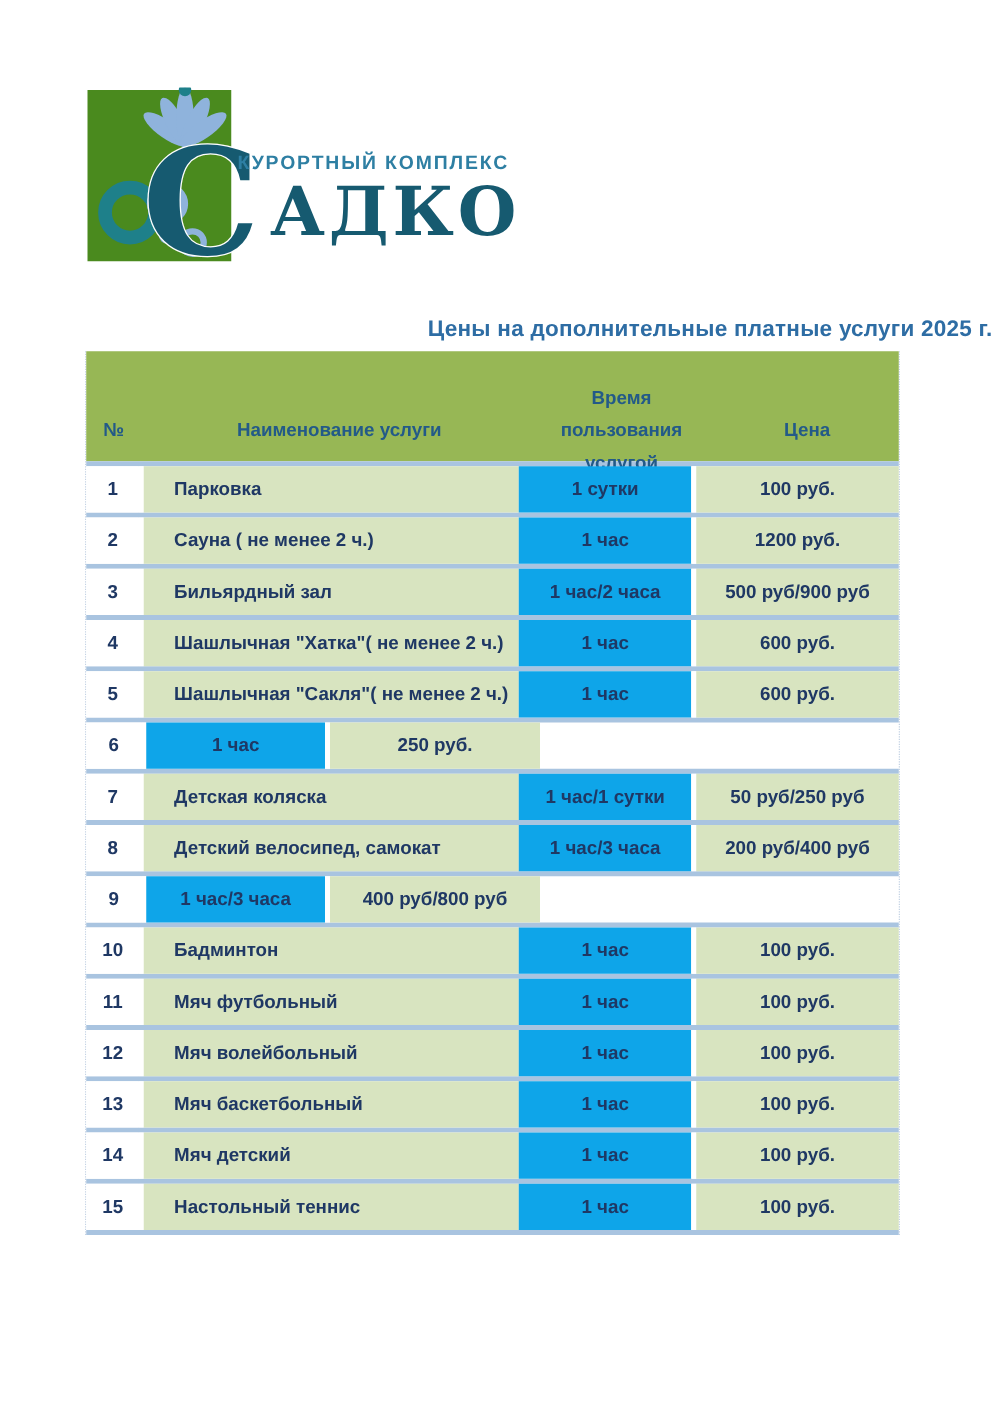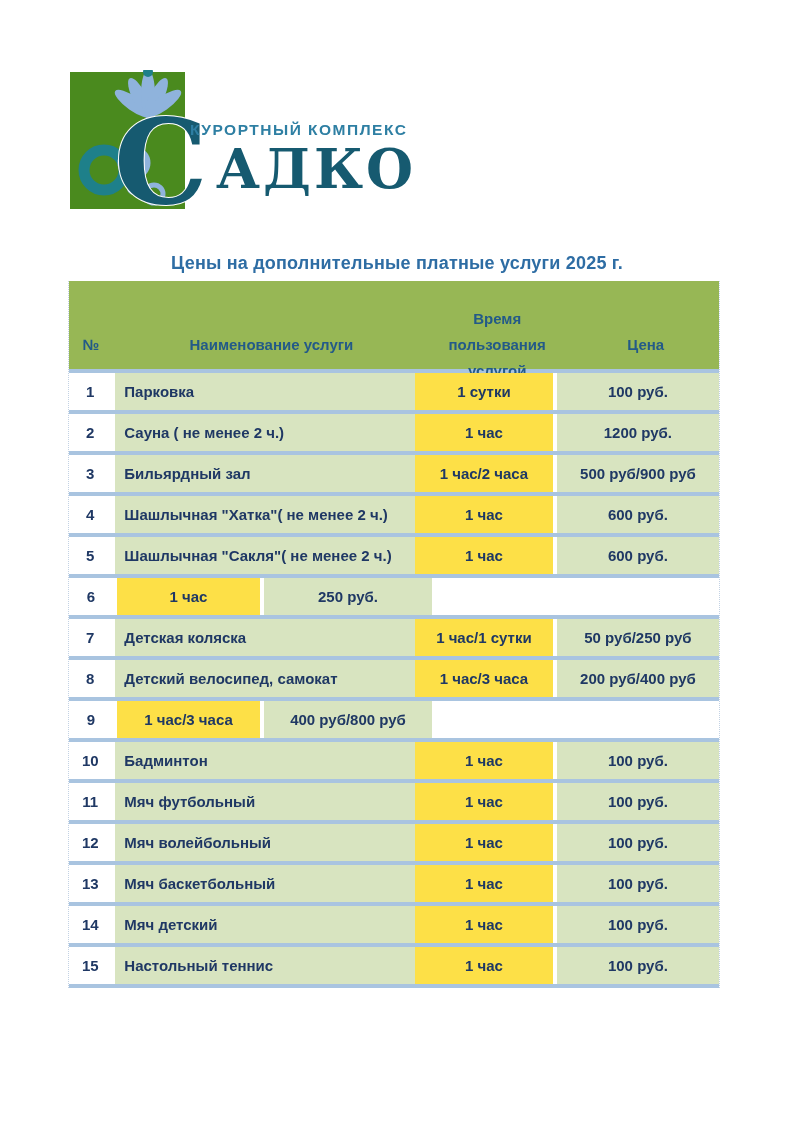--- a/index.html
+++ b/index.html
@@ -22,21 +22,21 @@
   }
 
   
   .logo { position: absolute; left: 66px; top: 70px; width: 345px; height: 142px; }
 
   
   .doc-title {
     position: absolute;
     left: 0; top: 253px;
     width: 794px;
-    text-align: center;
+    text-align: right;
     font-size: 18px;
     font-weight: bold;
     color: var(--title-color);
     letter-spacing: 0.2px;
   }
 
   
   .price-table {
     position: absolute;
     left: 68px; top: 281px;
@@ -65,22 +65,22 @@
   .cell {
     display: flex;
     align-items: center;
     font-weight: bold;
     font-size: 15px;
     color: var(--cell-text);
     white-space: nowrap;
   }
   .c-num   { width: 44px;  background: #ffffff; justify-content: center; }
   .c-gap   { width: 4px;   background: #ffffff; }
-  .c-name  { width: 310px; background: var(--cell-green); padding-left: 9px; }
-  .c-time  { width: 143px; background: #fde047; justify-content: center; }
+  .c-name  { width: 310px; background: var(--cell-green); padding-left: 24px; }
+  .c-time  { width: 143px; background: #0ea5e9; justify-content: center; }
   .c-price { width: 168px; background: var(--cell-green); justify-content: center; }
 </style>
 </head>
 <body>
 
 <div class="canvas">
 
   <div class="logo">
     <svg width="345" height="142" viewBox="0 0 345 142" xmlns="http://www.w3.org/2000/svg">
       <rect x="4" y="2" width="115" height="137" fill="#4A8A1E"></rect>

